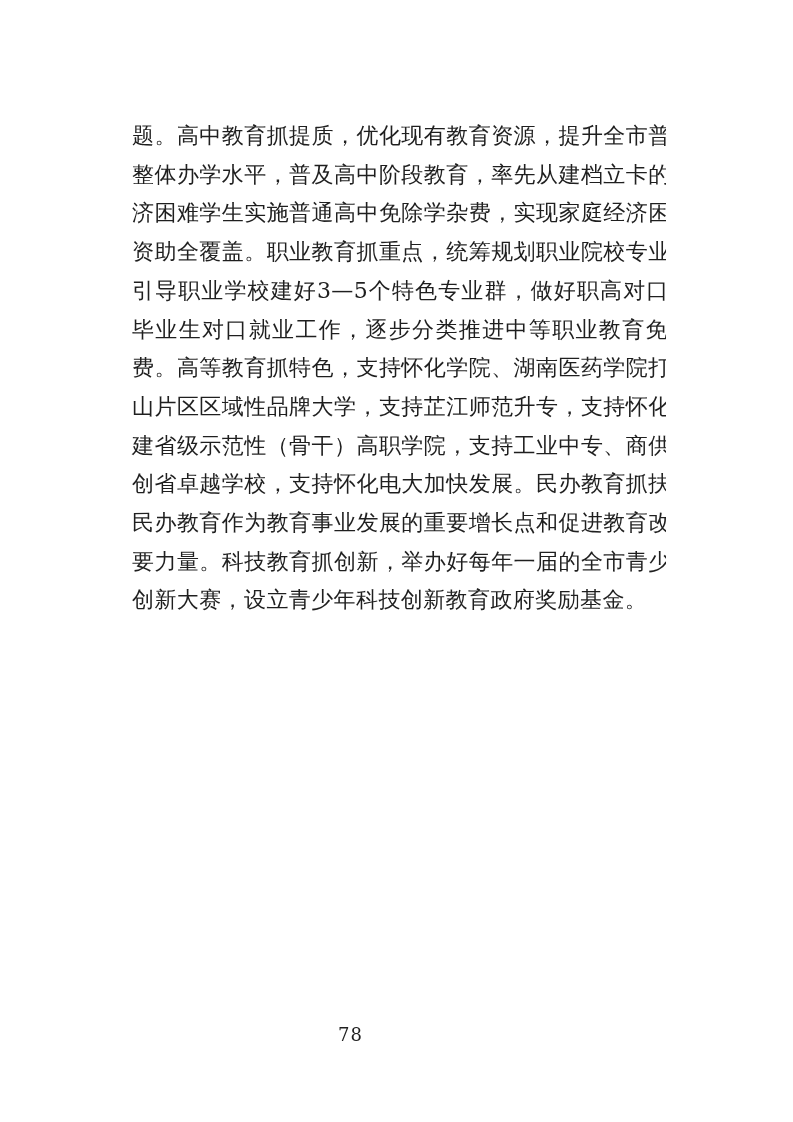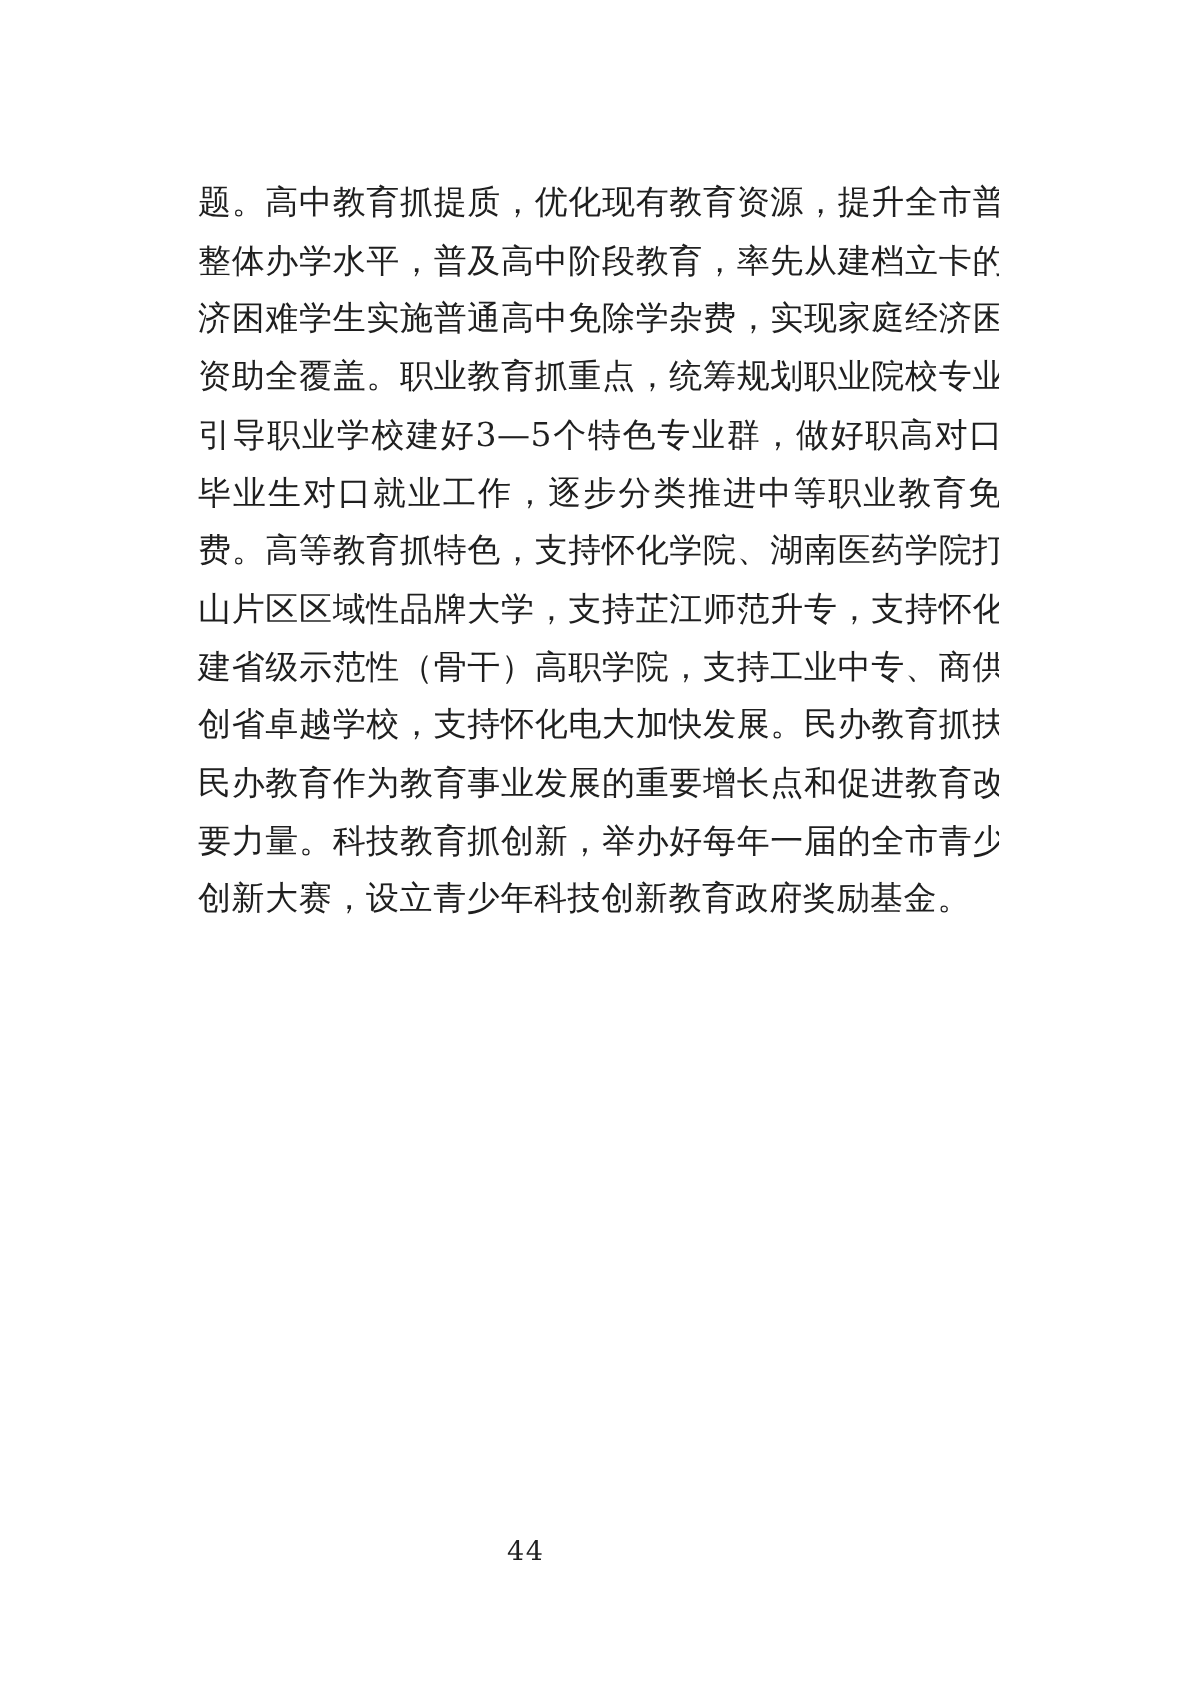--- a/index.html
+++ b/index.html
@@ -54,14 +54,14 @@
 
 <div class="page">
   <div class="content">
 
     <p class="para"><span>题。高中教育抓提质，优化现有教育资源，提升全市普通高中整体办学水平，普及高中阶段教育，率先从建档立卡的家庭经济困难学生实施普通高中免除学杂费，实现家庭经济困难学生资助全覆盖。职业教育抓重点，统筹规划职业院校专业布局，引导职业学校建好3—5个特色专业群，做好职高对口高考、毕业生对口就业工作，逐步分类推进中等职业教育免除学杂费。高等教育抓特色，支持怀化学院、湖南医药学院打造武陵山片区区域性品牌大学，支持芷江师范升专，支持怀化职院创建省级示范性（骨干）高职学院，支持工业中专、商供学校争创省卓越学校，支持怀化电大加快发展。民办教育抓扶持，把民办教育作为教育事业发展的重要增长点和促进教育改革的重要力量。科技教育抓创新，举办好每年一届的全市青少年科技创新大赛，设立青少年科技创新教育政府奖励基金。</span></p>
 
 
 
   </div>
 
-  <div class="page-number">44</div>
+  <div class="page-number">78</div>
 </div>
 
 </body></html>

